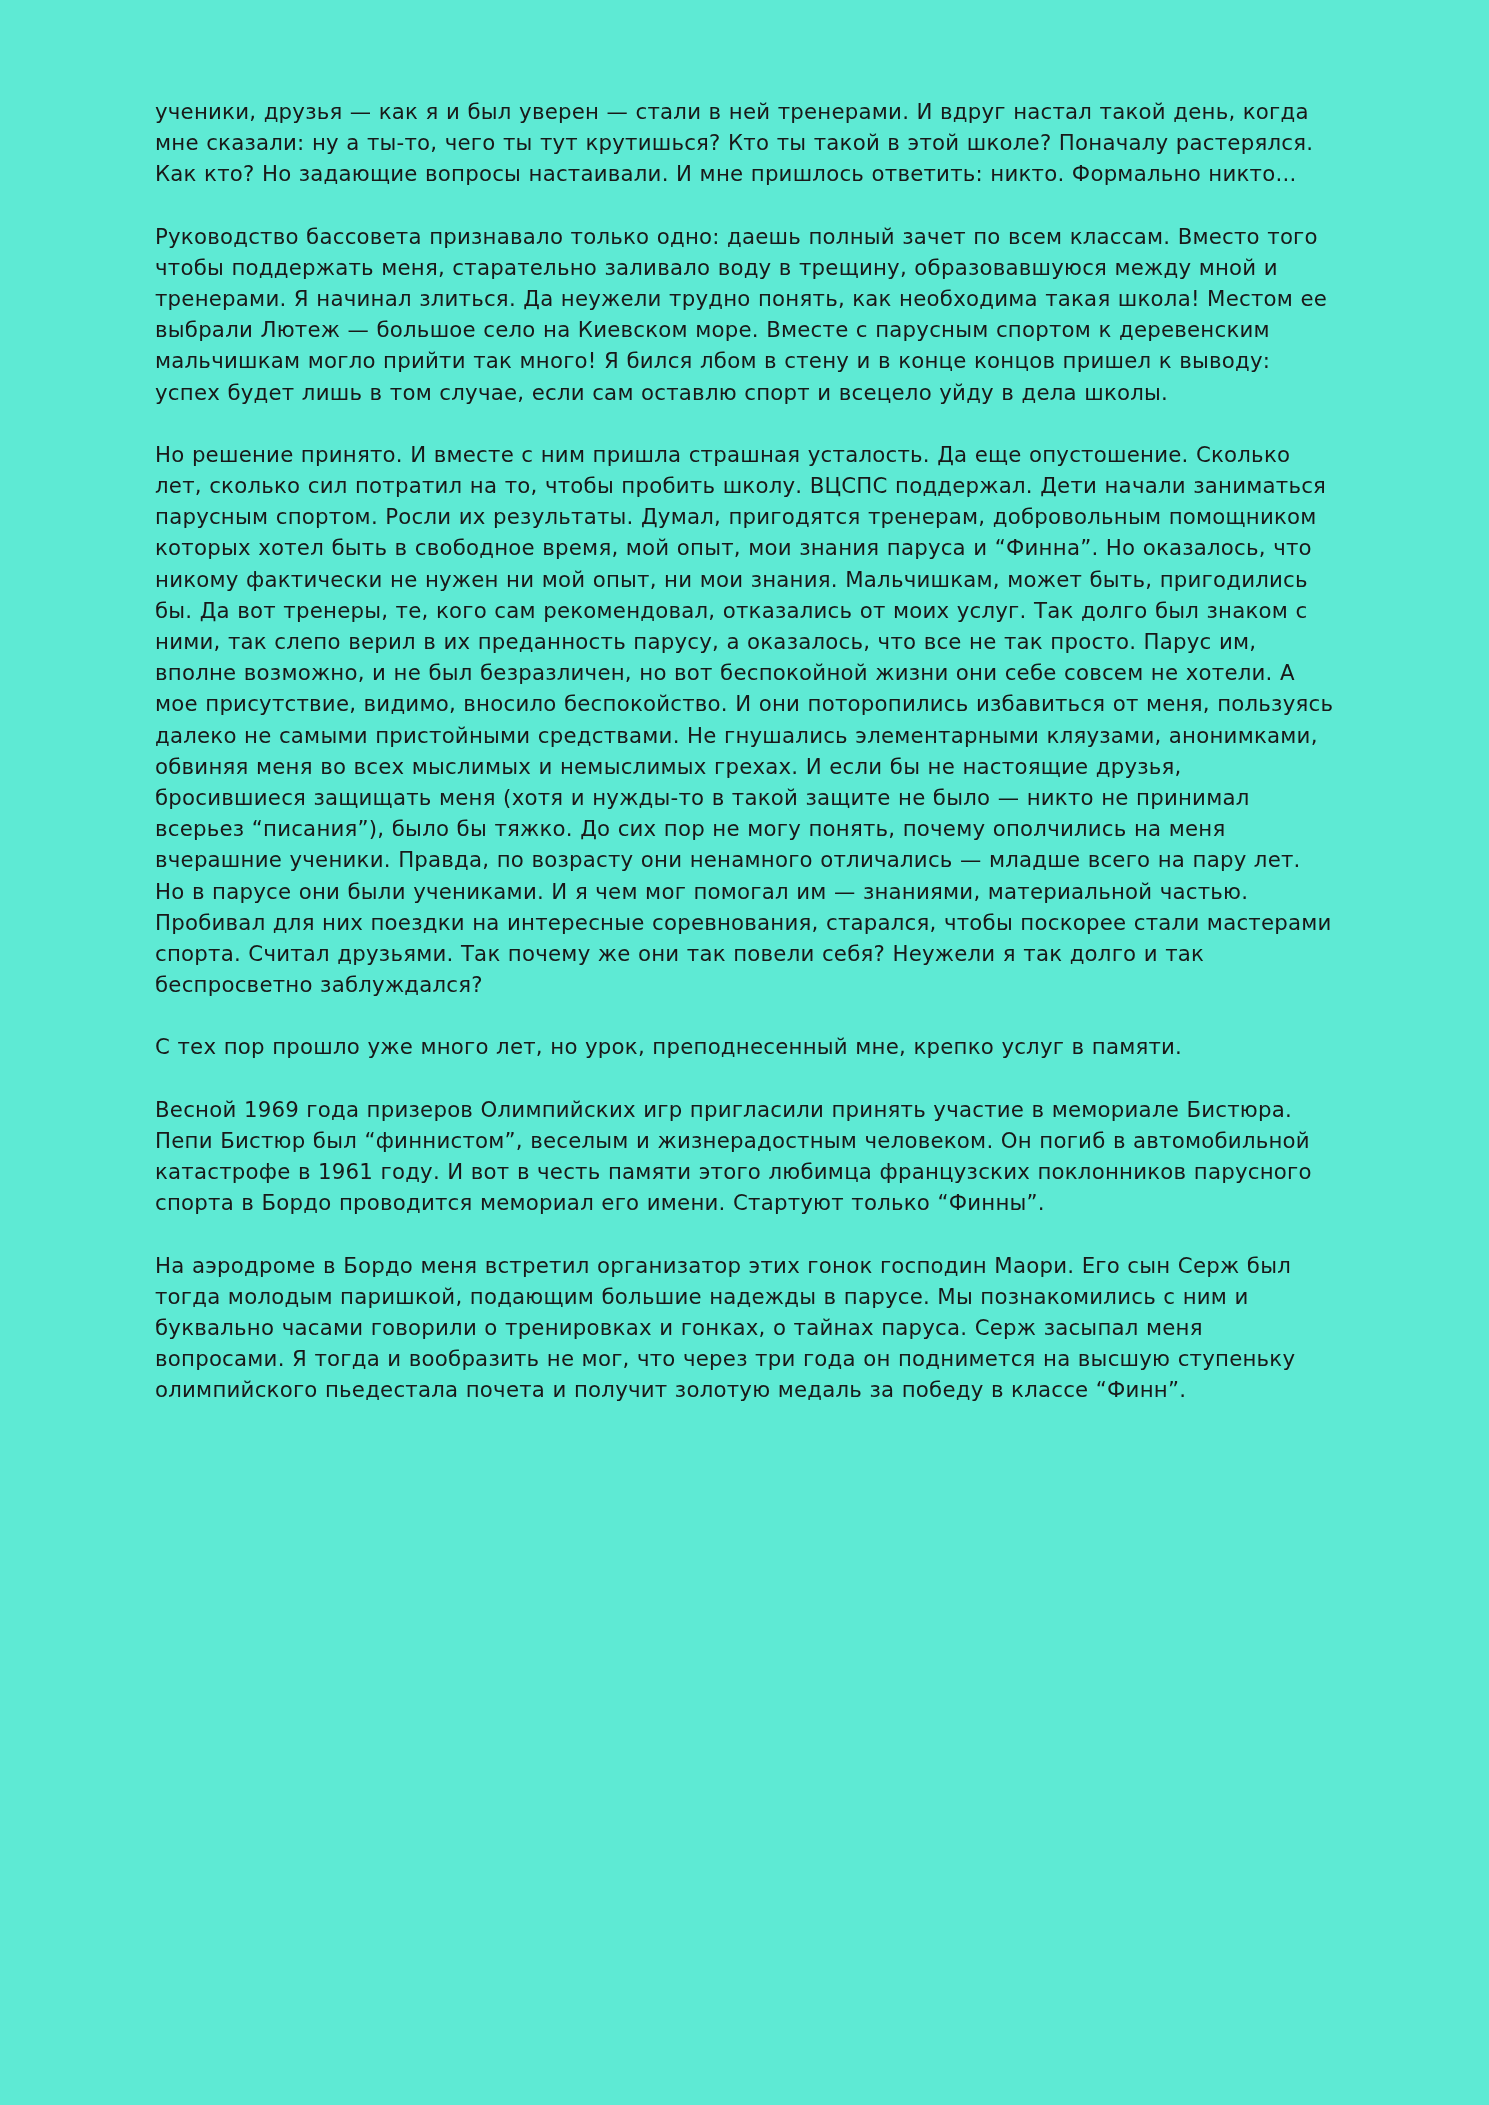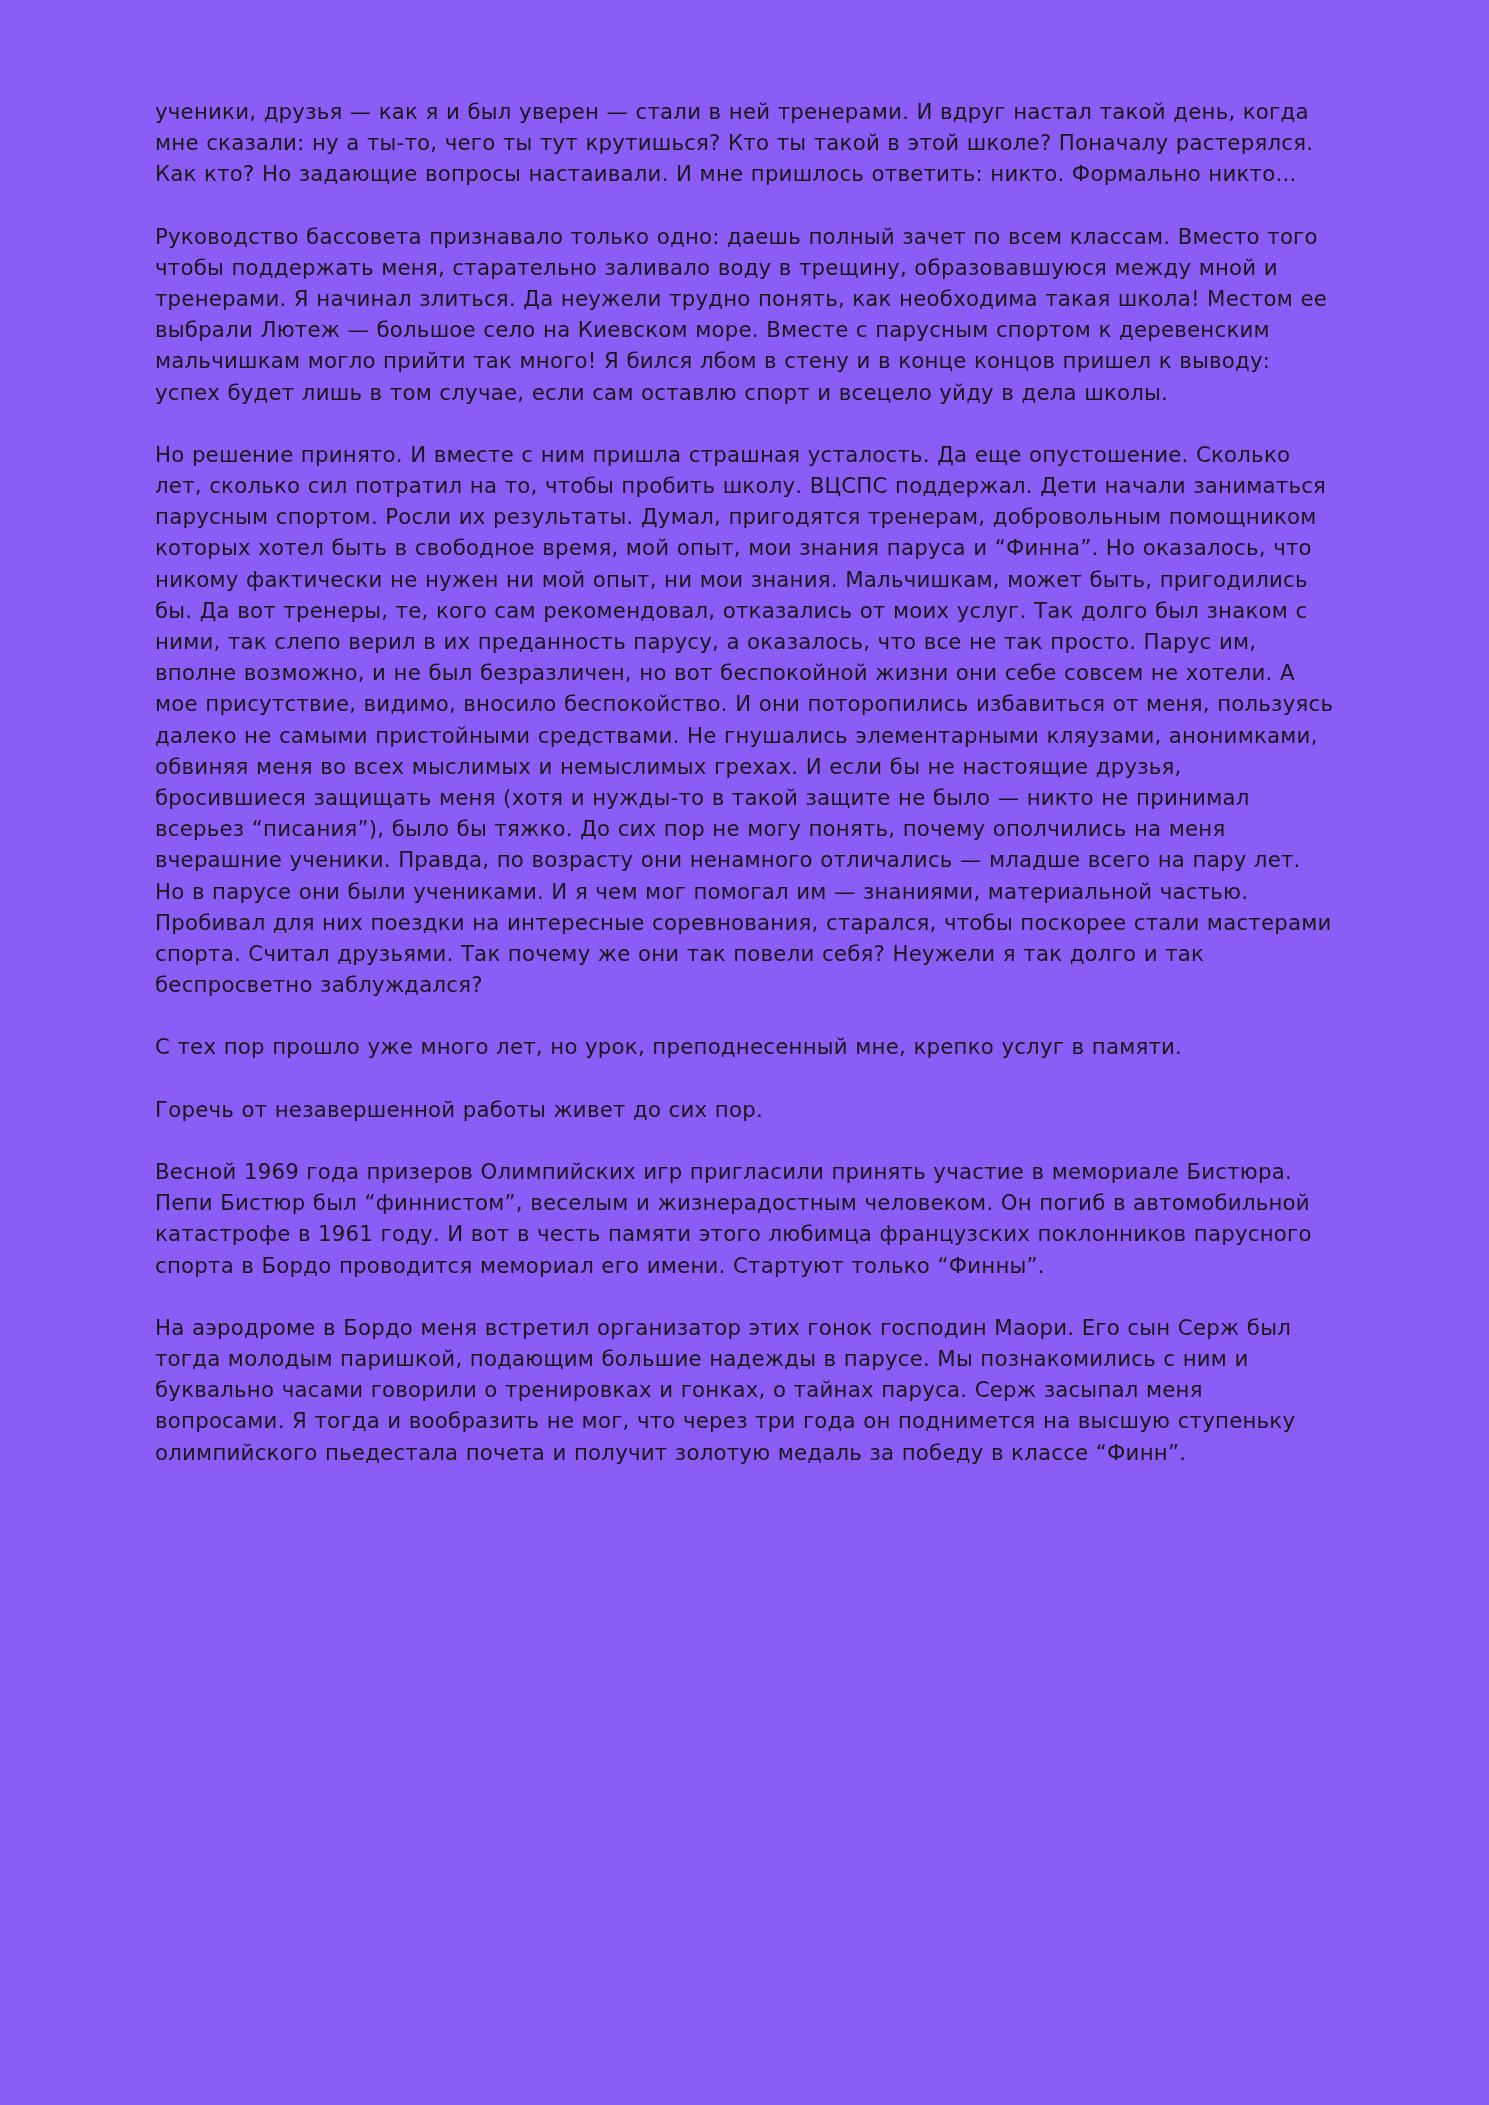--- a/index.html
+++ b/index.html
@@ -7,21 +7,21 @@
     padding: 0;
     background: #ffffff;
   }
   body {
     font-family: "DejaVu Sans", sans-serif;
   }
   .page {
     position: relative;
     width: 1489px;
     height: 2105px;
-    background: #8b5cf6;
+    background: #5eead4;
     margin: 0 auto;
     overflow: hidden;
   }
   .text-column {
     position: absolute;
     left: 155px;
     top: 96px;
     width: 1180px;
   }
   .para {
@@ -40,17 +40,16 @@
 </style>
 </head>
 <body>
 
 <div class="page">
   <div class="text-column">
     <p class="para">ученики, друзья — как я и был уверен — стали в ней тренерами. И вдруг настал такой день, когда мне сказали: ну а ты-то, чего ты тут крутишься? Кто ты такой в этой школе? Поначалу растерялся. Как кто? Но задающие вопросы настаивали. И мне пришлось ответить: никто. Формально никто...</p>
     <p class="para">Руководство бассовета признавало только одно: даешь полный зачет по всем классам. Вместо того чтобы поддержать меня, старательно заливало воду в трещину, образовавшуюся между мной и тренерами. Я начинал злиться. Да неужели трудно понять, как необходима такая школа! Местом ее выбрали Лютеж — большое село на Киевском море. Вместе с парусным спортом к деревенским мальчишкам могло прийти так много! Я бился лбом в стену и в конце концов пришел к выводу: успех будет лишь в том случае, если сам оставлю спорт и всецело уйду в дела школы.</p>
     <p class="para">Но решение принято. И вместе с ним пришла страшная усталость. Да еще опустошение. Сколько лет, сколько сил потратил на то, чтобы пробить школу. ВЦСПС поддержал. Дети начали заниматься парусным спортом. Росли их результаты. Думал, пригодятся тренерам, добровольным помощником которых хотел быть в свободное время, мой опыт, мои знания паруса и “Финна”. Но оказалось, что никому фактически не нужен ни мой опыт, ни мои знания. Мальчишкам, может быть, пригодились бы. Да вот тренеры, те, кого сам рекомендовал, отказались от моих услуг. Так долго был знаком с ними, так слепо верил в их преданность парусу, а оказалось, что все не так просто. Парус им, вполне возможно, и не был безразличен, но вот беспокойной жизни они себе совсем не хотели. А мое присутствие, видимо, вносило беспокойство. И они поторопились избавиться от меня, пользуясь далеко не самыми пристойными средствами. Не гнушались элементарными кляузами, анонимками, обвиняя меня во всех мыслимых и немыслимых грехах. И если бы не настоящие друзья, бросившиеся защищать меня (хотя и нужды-то в такой защите не было — никто не принимал всерьез “писания”), было бы тяжко. До сих пор не могу понять, почему ополчились на меня вчерашние ученики. Правда, по возрасту они ненамного отличались — младше всего на пару лет. Но в парусе они были учениками. И я чем мог помогал им — знаниями, материальной частью. Пробивал для них поездки на интересные соревнования, старался, чтобы поскорее стали мастерами спорта. Считал друзьями. Так почему же они так повели себя? Неужели я так долго и так беспросветно заблуждался?</p>
     <p class="para">С тех пор прошло уже много лет, но урок, преподнесенный мне, крепко услуг в памяти.</p>
-    <p class="para">Горечь от незавершенной работы живет до сих пор.</p>
     <p class="para">Весной 1969 года призеров Олимпийских игр пригласили принять участие в мемориале Бистюра. Пепи Бистюр был “финнистом”, веселым и жизнерадостным человеком. Он погиб в автомобильной катастрофе в 1961 году. И вот в честь памяти этого любимца французских поклонников парусного спорта в Бордо проводится мемориал его имени. Стартуют только “Финны”.</p>
     <p class="para">На аэродроме в Бордо меня встретил организатор этих гонок господин Маори. Его сын Серж был тогда молодым паришкой, подающим большие надежды в парусе. Мы познакомились с ним и буквально часами говорили о тренировках и гонках, о тайнах паруса. Серж засыпал меня вопросами. Я тогда и вообразить не мог, что через три года он поднимется на высшую ступеньку олимпийского пьедестала почета и получит золотую медаль за победу в классе “Финн”.</p>
   </div>
 </div>
 
 </body></html>

